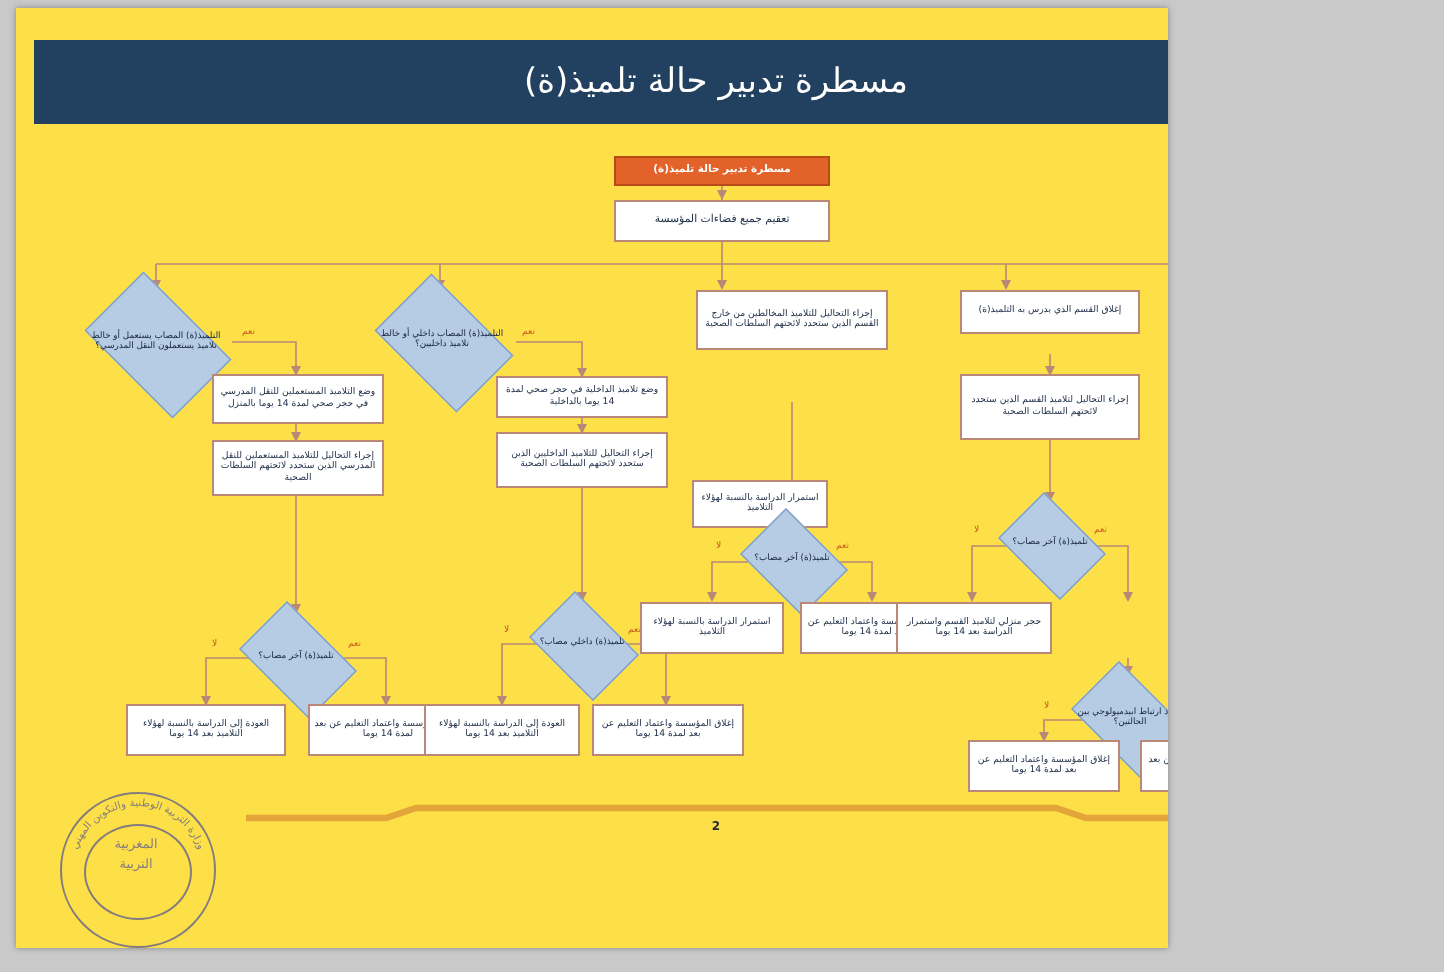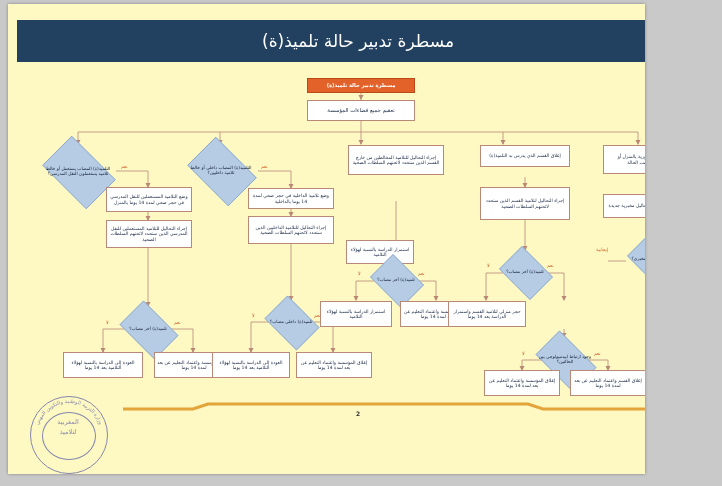--- a/index.html
+++ b/index.html
@@ -6,22 +6,22 @@
   html,body{margin:0;padding:0;}
   body{
     width:722px;height:486px;
     background:#c9c9c9;
     font-family:"DejaVu Sans","Liberation Sans",sans-serif;
     overflow:hidden;
   }
   #page{
     position:absolute;
     left:8px;top:4px;
-    width:637px;height:470px;
-    background:#fef9c3;
+    width:576px;height:470px;
+    background:#fde047;
     box-shadow:0 0 3px rgba(0,0,0,.35);
     overflow:hidden;
   }
   
   #header-bar{
     position:absolute;
     left:9px;top:16px;
     width:682px;height:42px;
     background:#22405f;
     display:flex;align-items:center;justify-content:center;
@@ -357,17 +357,17 @@
     <svg class="arc-text" viewBox="0 0 78 78">
       <defs>
         <path id="arcpath" d="M 7 39 A 32 32 0 0 1 71 39"></path>
       </defs>
       <text>
         <textPath href="#arcpath" startOffset="50%" text-anchor="middle">وزارة التربية الوطنية والتكوين المهني</textPath>
       </text>
     </svg>
     <div class="stamp-text">
       <div>المغربية</div>
-      <div>لتلاميذ</div>
+      <div>التربية</div>
     </div>
   </div>
 
 </div>
 
 </body></html>

